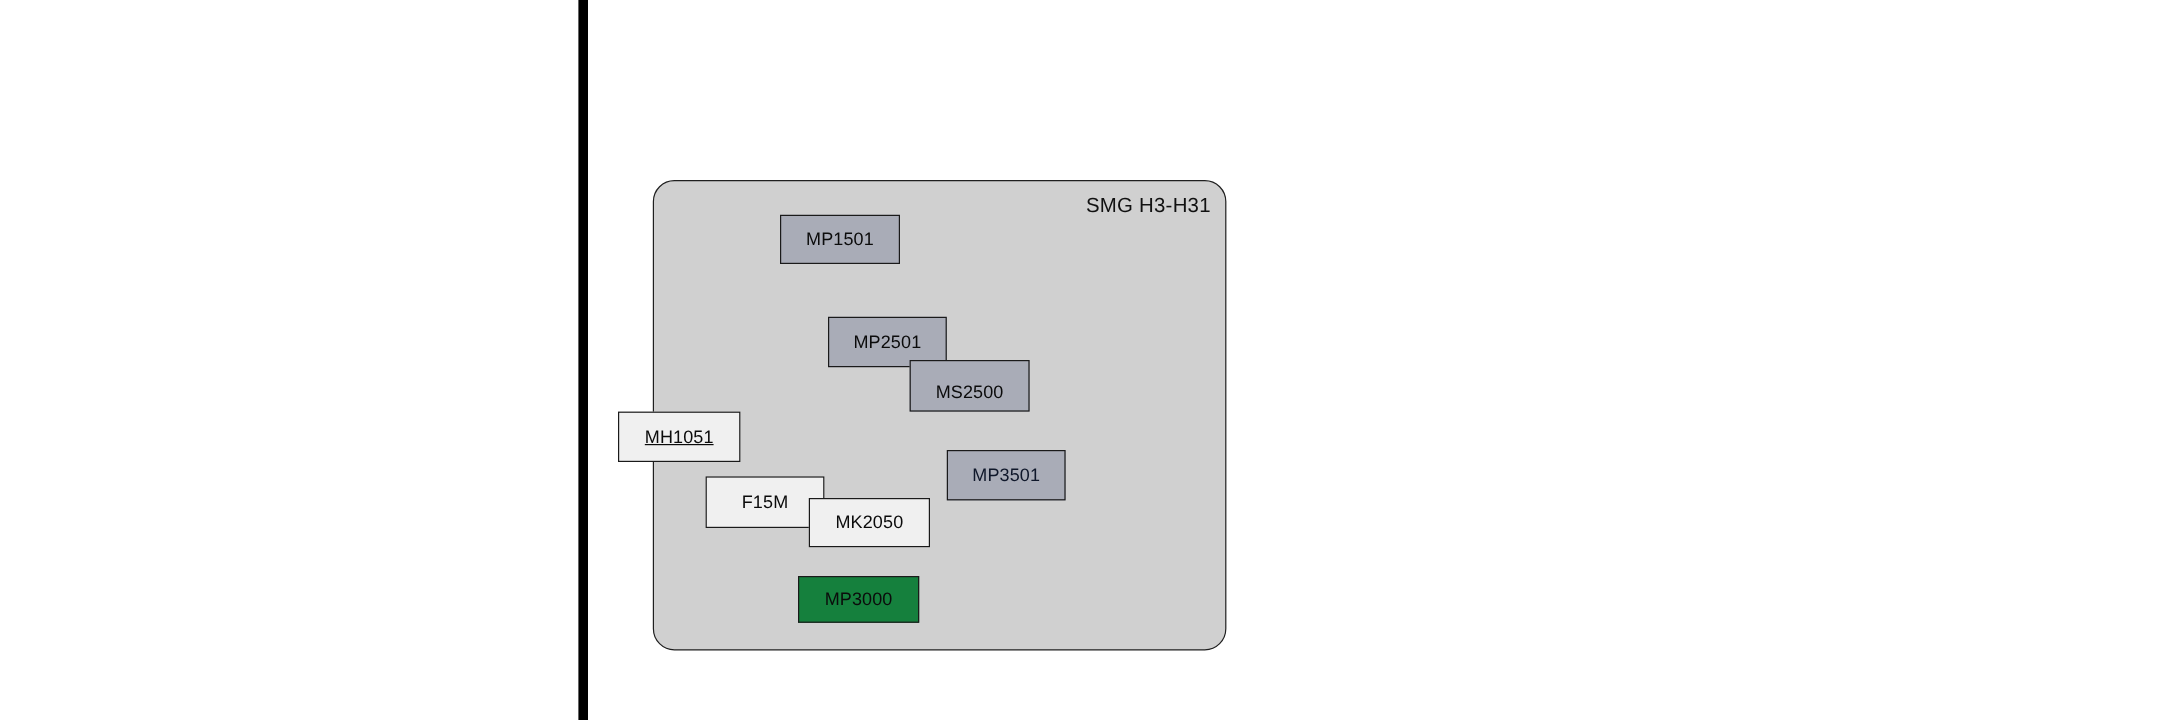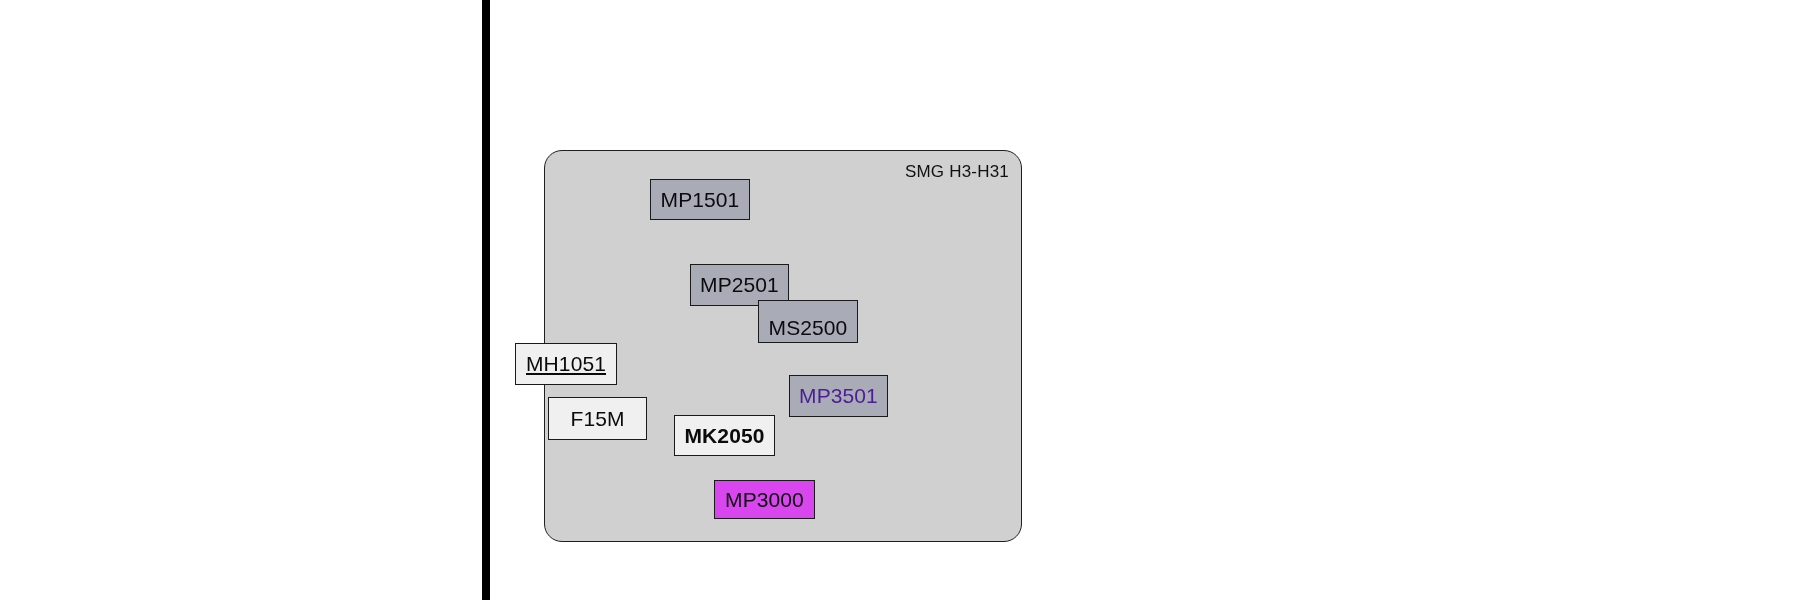--- a/index.html
+++ b/index.html
@@ -44,21 +44,21 @@
   .node {
     position: absolute;
     border: 1.5px solid #1a1a1a;
     box-sizing: border-box;
     display: flex;
     align-items: center;
     justify-content: center;
     cursor: pointer;
   }
   .node span {
-    font-size: 21px;
+    font-size: 15px;
     color: #0b0b0b;
     letter-spacing: 0.1px;
     white-space: nowrap;
   }
 </style>
 </head>
 <body>
 
 <div class="canvas">
 
@@ -74,25 +74,25 @@
   <div class="node" style="left: 690px; top: 248px; width: 99px; height: 42px; background: rgb(169, 172, 183); border-color: rgb(26, 26, 26); margin-top: 16px;">
     <span style="color: rgb(11, 11, 11);">MP2501</span>
   </div>
   <div class="node" style="left: 758px; top: 300px; width: 100px; height: 43px; background: rgb(169, 172, 183); border-color: rgb(26, 26, 26);">
     <span style="color: rgb(11, 11, 11); margin-top: 12px;">MS2500</span>
   </div>
   <div class="node" style="left: 515px; top: 343px; width: 102px; height: 42px; background: rgb(240, 240, 240); border-color: rgb(26, 26, 26);">
     <span style="color: rgb(11, 11, 11); text-decoration: underline;">MH1051</span>
   </div>
   <div class="node" style="left: 789px; top: 375px; width: 99px; height: 42px; background: rgb(169, 172, 183); border-color: rgb(26, 26, 26);">
-    <span style="color: #4c1d95;">MP3501</span>
+    <span style="color: #0f172a;">MP3501</span>
   </div>
-  <div class="node" style="left: 548px; top: 397px; width: 99px; height: 43px; background: rgb(240, 240, 240); border-color: rgb(26, 26, 26);">
+  <div class="node" style="left: 588px; top: 397px; width: 99px; height: 43px; background: rgb(240, 240, 240); border-color: rgb(26, 26, 26);">
     <span style="color: rgb(11, 11, 11);">F15M</span>
   </div>
   <div class="node" style="left: 674px; top: 415px; width: 101px; height: 41px; background: rgb(240, 240, 240); border-color: rgb(26, 26, 26);">
-    <span style="color: rgb(11, 11, 11); font-weight: bold;">MK2050</span>
+    <span style="color: rgb(11, 11, 11);">MK2050</span>
   </div>
-  <div class="node" style="left: 714px; top: 480px; width: 101px; height: 39px; background: #d946ef; border-color: rgb(26, 26, 26);">
+  <div class="node" style="left: 665px; top: 480px; width: 101px; height: 39px; background: #15803d; border-color: rgb(26, 26, 26);">
     <span style="color: rgb(11, 11, 11);">MP3000</span>
   </div>
 
 </div>
 
 </body></html>

